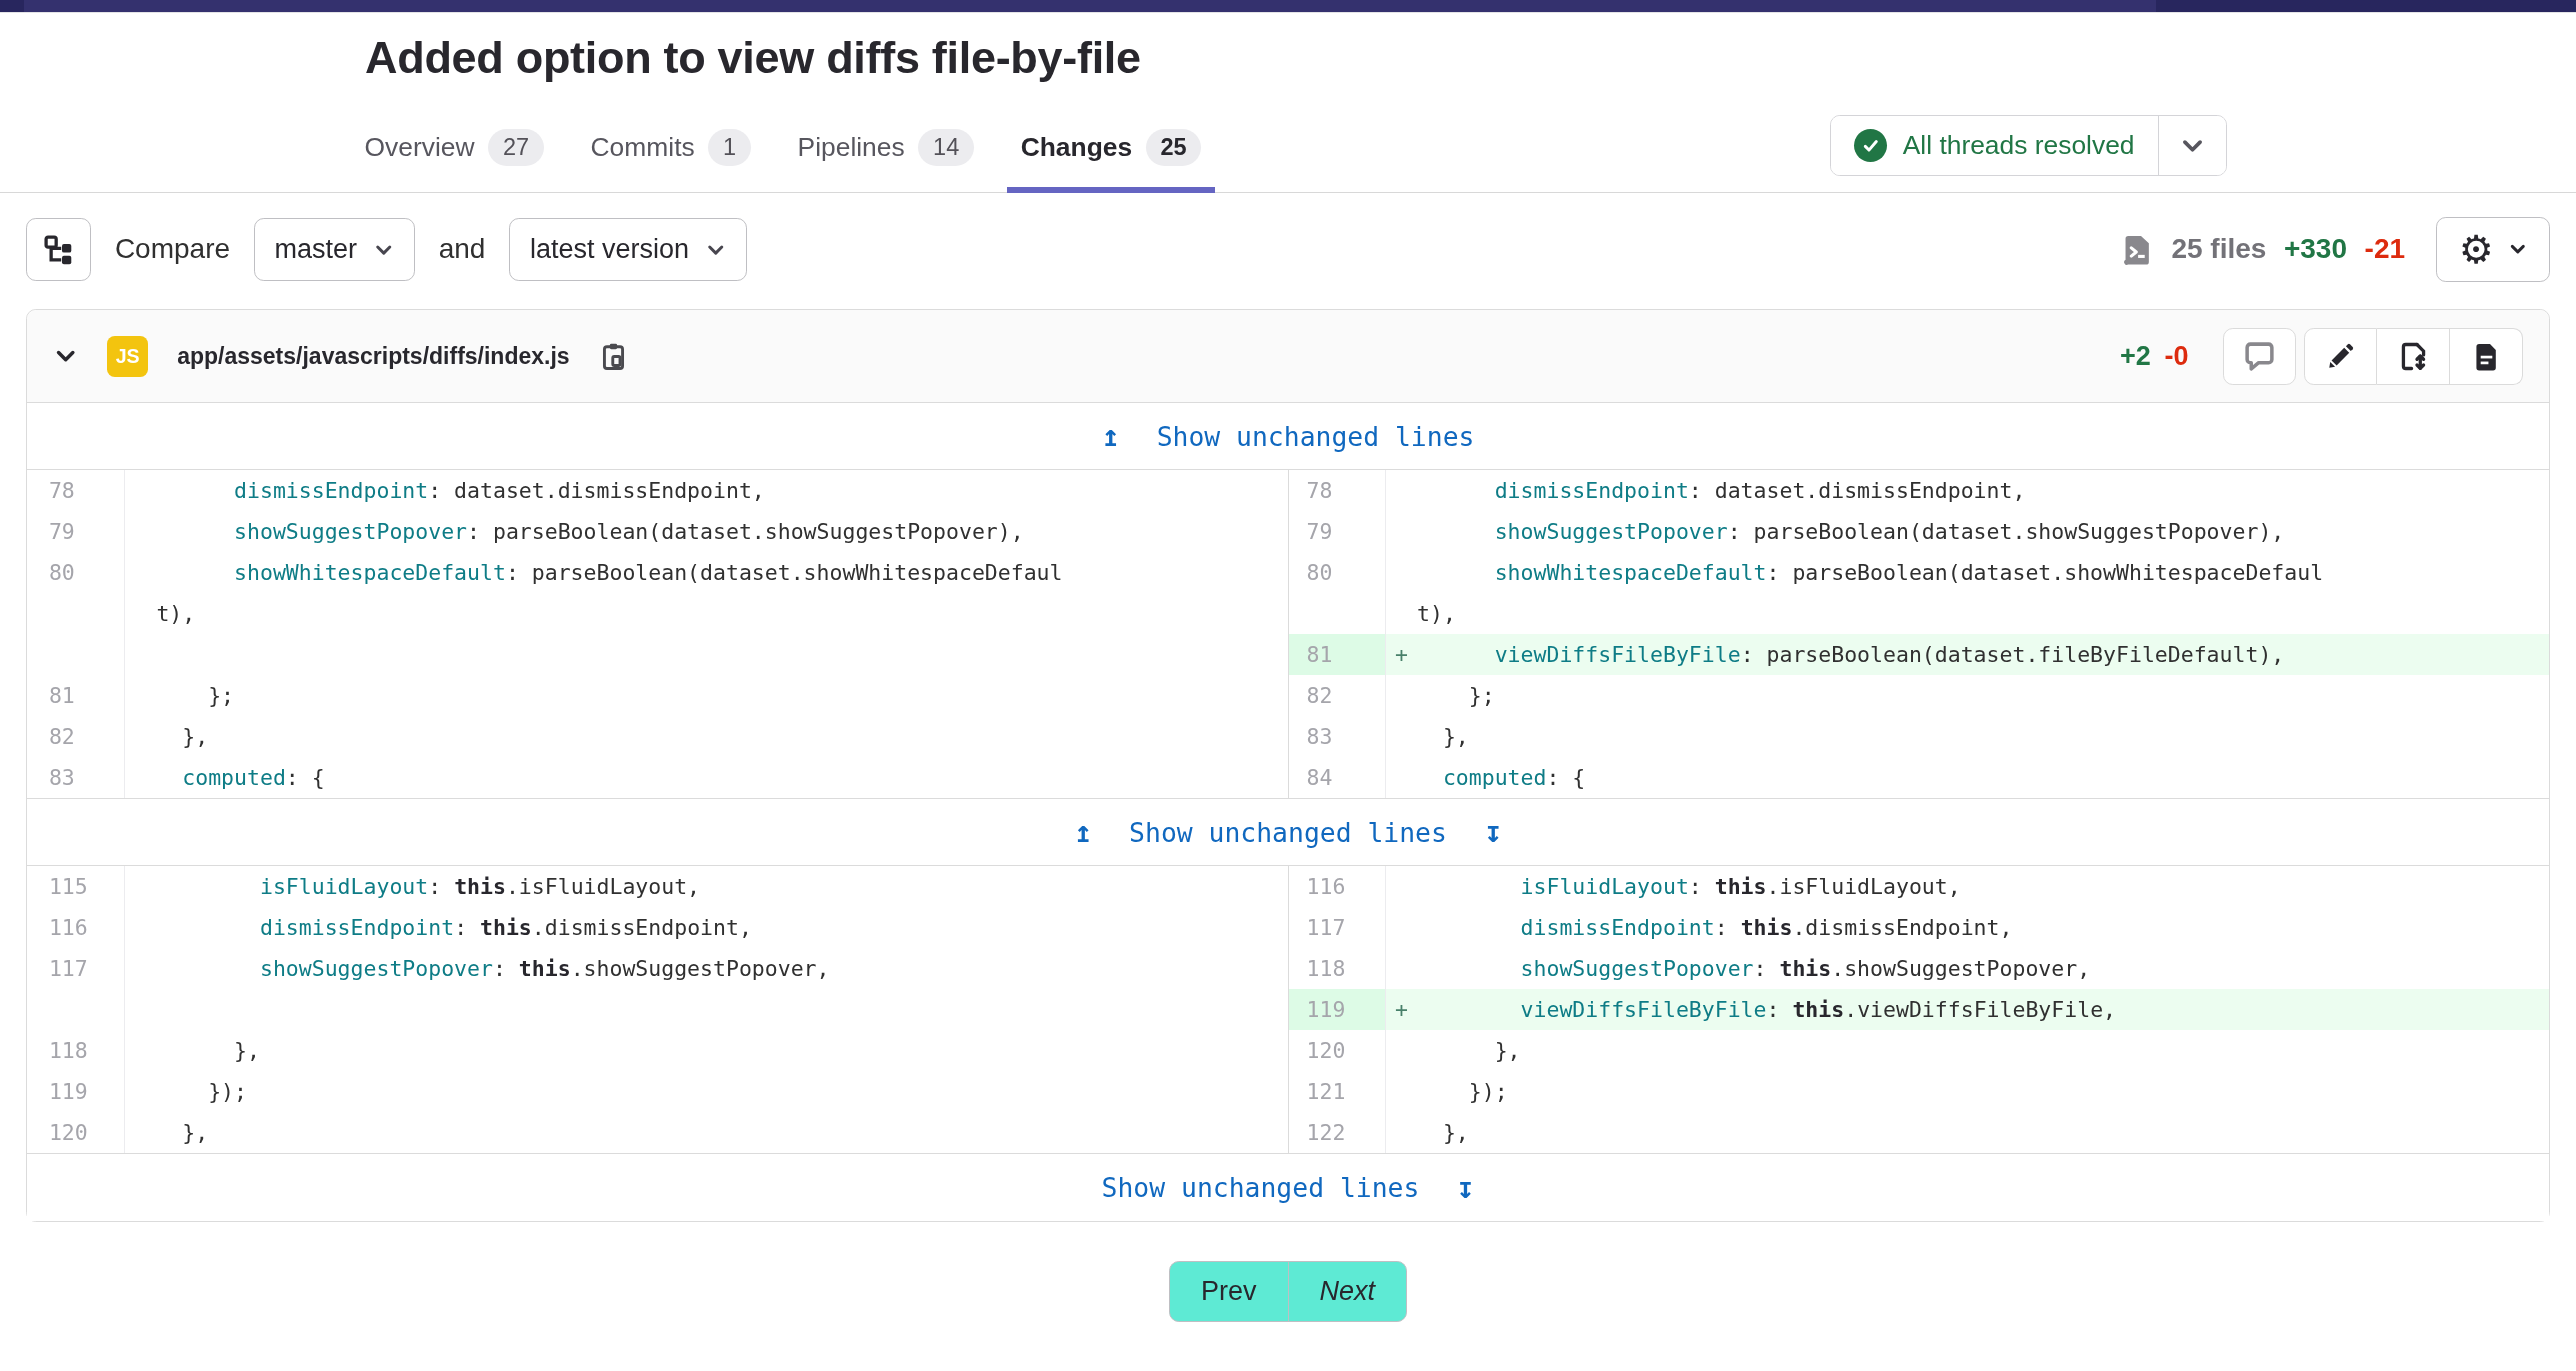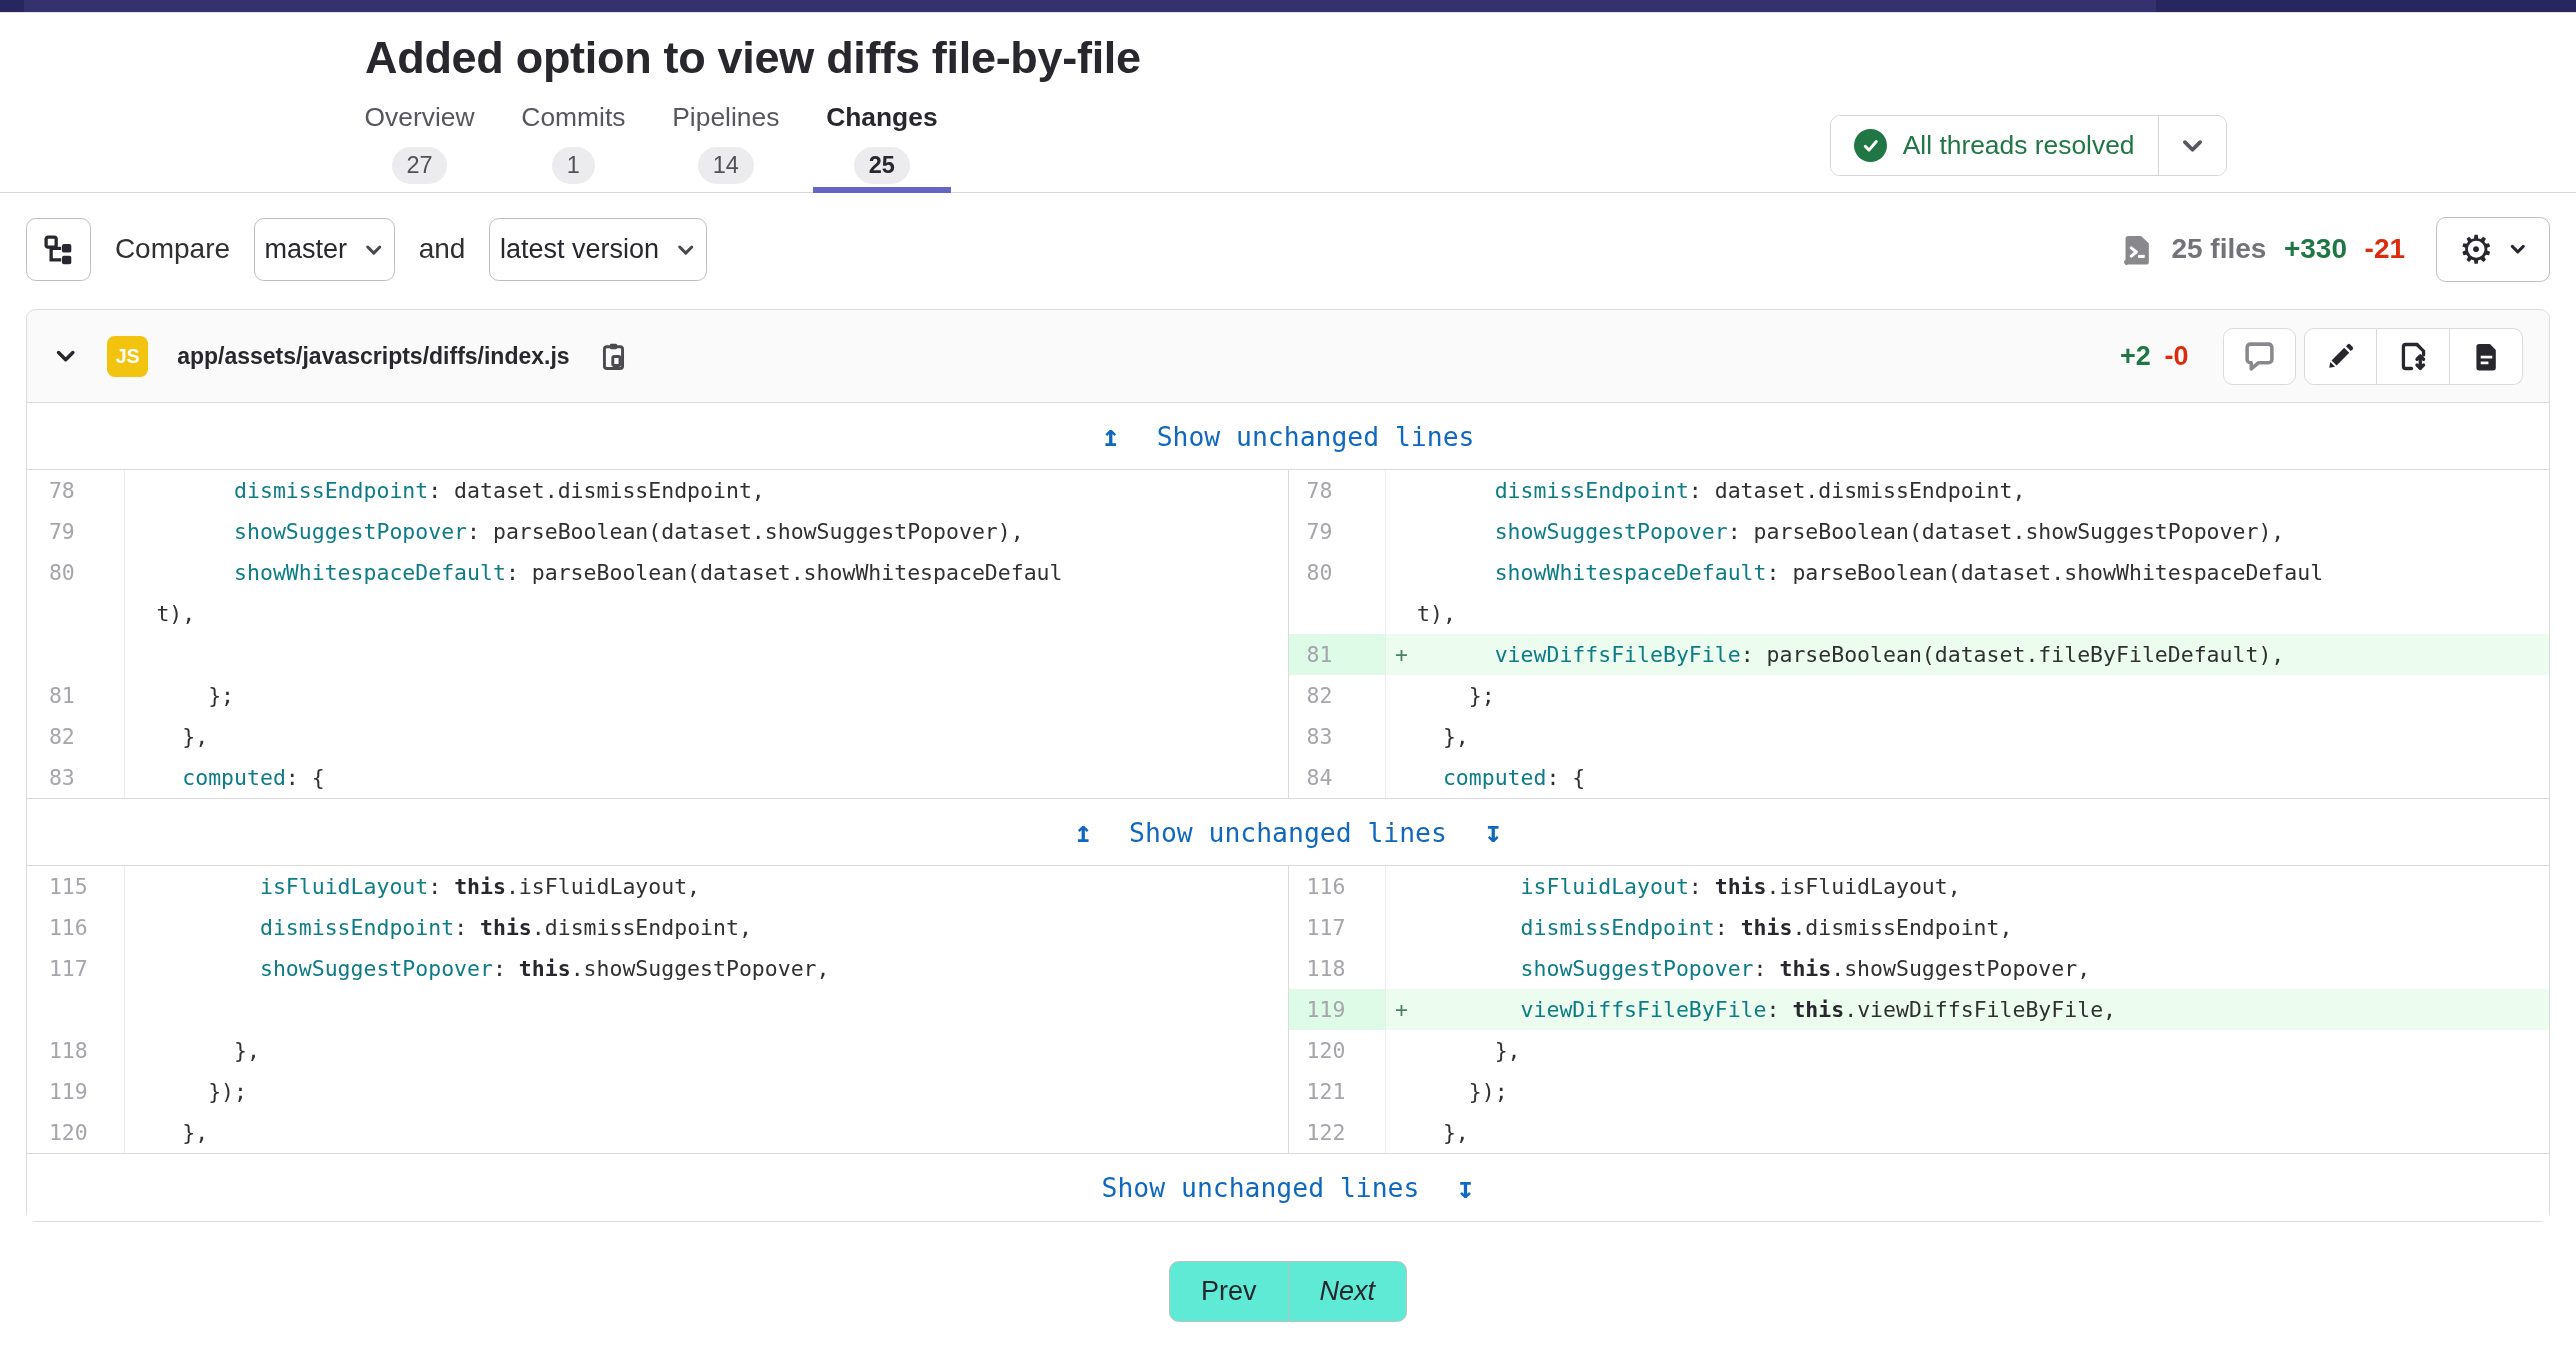--- a/index.html
+++ b/index.html
@@ -16,38 +16,38 @@
 
   
   .header-container { width:1878px; margin:17.6px auto 0; }
   .page-title { margin:16px; font-size:45px; line-height:57px; font-weight:700; color:#28272d; letter-spacing:-0.3px; }
 
   
   .tabbar { border-bottom:1px solid #d8d8d8; margin-top:3.9px; }
   .tabbar-inner { width:1878px; margin:0 auto; display:flex; justify-content:space-between; align-items:center; height:90px; }
   .tabs { display:flex; height:100%; align-items:stretch; }
   .tab { position:relative; display:flex; align-items:center; gap:13.7px; padding:0 15.6px; margin-right:15.6px;
-         font-size:26.4px; color:#57565e; cursor:pointer; text-decoration:none;flex-direction:column; }
+         font-size:26.4px; color:#57565e; cursor:pointer; text-decoration:none; }
   .tab.active { color:#28272d; font-weight:700; }
   .tab.active::after { content:""; position:absolute; left:2px; right:2px; bottom:-1px; height:5.9px; background:#6565c2; }
   .badge { background:#ececef; color:#535158; border-radius:21.5px; padding:3.9px 14.7px; font-size:23.5px; font-weight:400; line-height:29px; }
   .tab.active .badge { color:#28272d; font-weight:600; }
 
   .threads-group { display:flex; border:1px solid #d4d4d8; border-radius:9.8px; overflow:hidden; background:#fff; margin-bottom:3.9px; }
   .threads-main { display:flex; align-items:center; gap:15.6px; padding:0 23.5px; height:59px; font-size:26.4px;
                   color:#217645; background:#fff; border:none; border-right:1px solid #d4d4d8; cursor:pointer;
                   font-family:"Liberation Sans", sans-serif; }
   .threads-caret { width:67px; background:#fff; border:none; display:flex; align-items:center; justify-content:center; cursor:pointer; }
   .check-circle { width:33px; height:33px; border-radius:50%; background:#217645; display:flex; align-items:center; justify-content:center; flex:0 0 33px; }
 
   
   .compare-bar { display:flex; justify-content:space-between; align-items:center; padding:23.5px 26.4px 17.6px; }
   .compare-left { display:flex; align-items:center; gap:23.5px; font-size:28px; color:#303030; }
   .btn { border:1px solid #bfbfc3; border-radius:9.8px; background:#fff; height:63px; display:flex; align-items:center;
-         gap:15.6px; padding:0 10px; font-size:27px; color:#28272d; cursor:pointer; font-family:"Liberation Sans", sans-serif; }
+         gap:15.6px; padding:0 20px; font-size:27px; color:#28272d; cursor:pointer; font-family:"Liberation Sans", sans-serif; }
   .icon-only-btn { width:65px; padding:0; justify-content:center; }
   .compare-right { display:flex; align-items:center; gap:17.6px; }
   .files-summary { color:#737278; font-size:28px; font-weight:700; }
   .additions { color:#217645; font-size:28px; font-weight:700; }
   .deletions { color:#dd2b0e; font-size:28px; font-weight:700; }
   .gear-btn { height:65px; padding:0 21.5px; gap:13.7px; margin-left:13.7px; }
   .gear-glyph { font-size:39px; line-height:39px; color:#28272d; font-family:"DejaVu Sans", sans-serif; }
 
   
   .diff-card { margin:9.8px 26.4px 0; border:1px solid #dbdbdb; border-radius:9.8px; background:#fff; }

